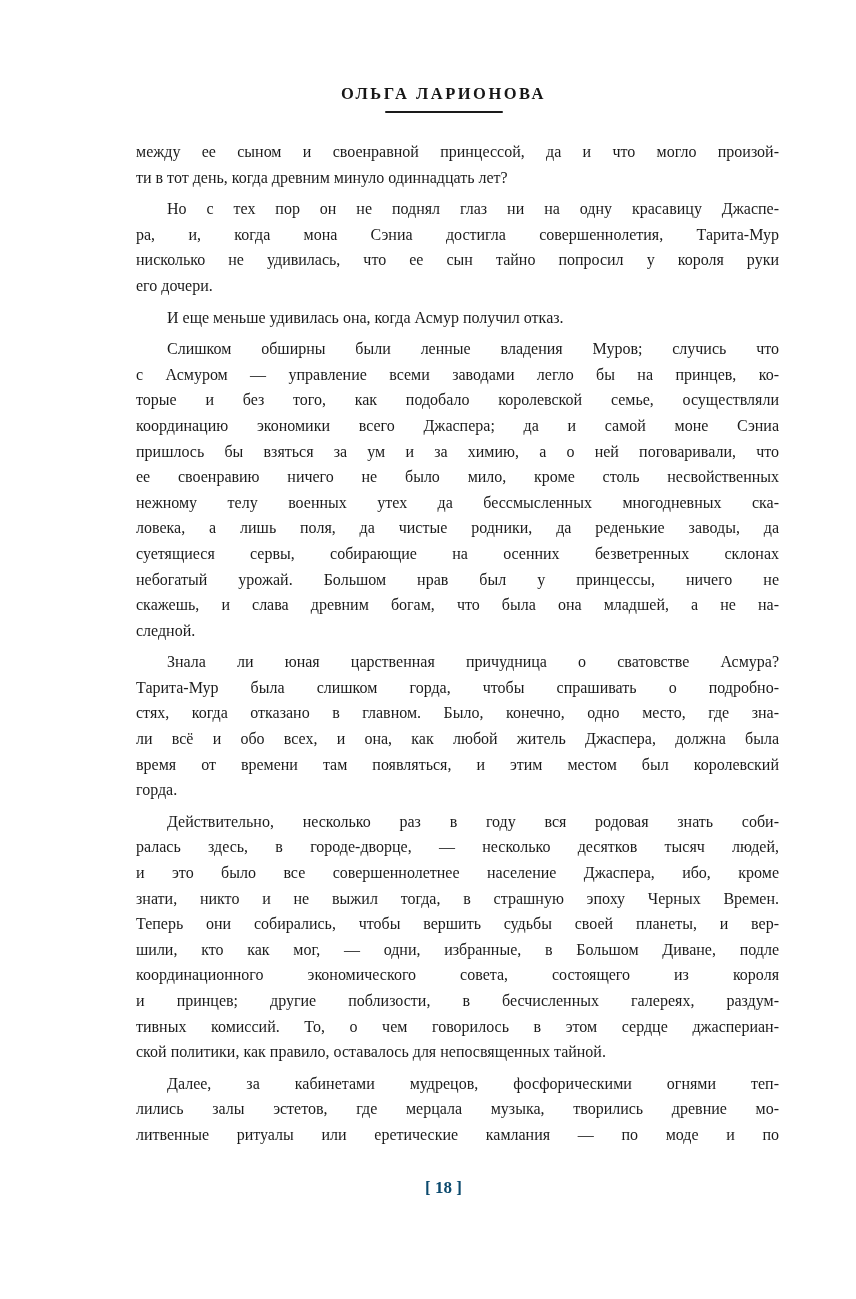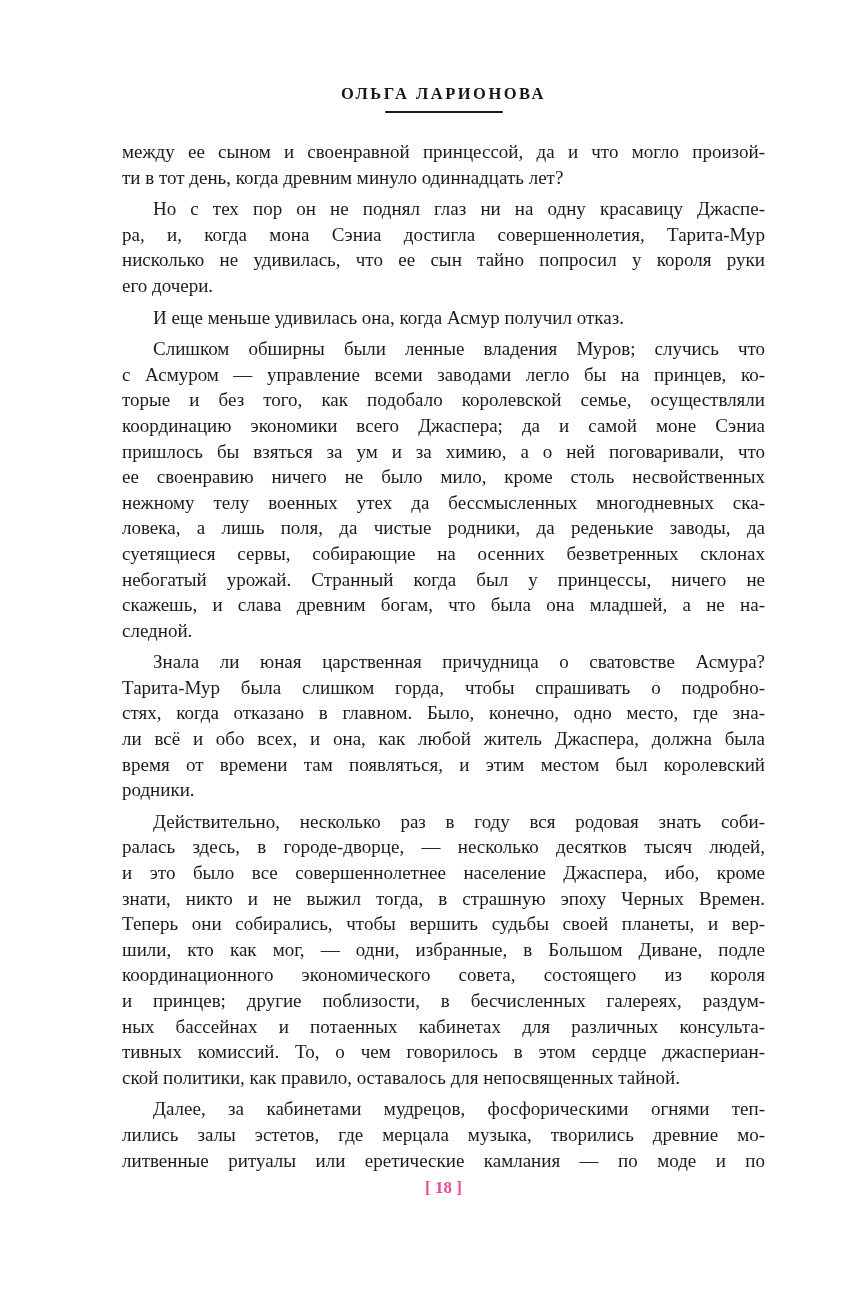--- a/index.html
+++ b/index.html
@@ -37,23 +37,23 @@
   .header-rule {
     margin: 7px auto 0 auto;
     width: 118px;
     height: 2px;
     background: #1a1a1a;
     border-radius: 1px;
   }
   .text-block {
     position: absolute;
     top: 139px;
-    left: 122px;
+    left: 136px;
     width: 643px;
-    font-size: 19px;
+    font-size: 16px;
     line-height: 25.6px;
     color: #1b1b1b;
   }
   .line {
     text-align: justify;
     text-align-last: justify;
     white-space: normal;
     height: 25.6px;
     overflow: visible;
   }
@@ -65,21 +65,21 @@
     margin-top: 6px;
   }
   .page-footer {
     position: absolute;
     top: 1178px;
     left: 122px;
     width: 643px;
     text-align: center;
     font-size: 17px;
     font-weight: bold;
-    color: #ec4899;
+    color: #0c4a6e;
   }
 </style>
 </head>
 <body>
 
 <div class="page">
 
   <div class="page-header">
     <div class="running-title">ОЛЬГА ЛАРИОНОВА</div>
     <div class="header-rule"></div>
@@ -95,38 +95,37 @@
       <div class="line indent end">И еще меньше удивилась она, когда Асмур получил отказ.</div>
       <div class="line indent">Слишком обширны были ленные владения Муров; случись что</div>
       <div class="line">с Асмуром — управление всеми заводами легло бы на принцев, ко-</div>
       <div class="line">торые и без того, как подобало королевской семье, осуществляли</div>
       <div class="line">координацию экономики всего Джаспера; да и самой моне Сэниа</div>
       <div class="line">пришлось бы взяться за ум и за химию, а о ней поговаривали, что</div>
       <div class="line">ее своенравию ничего не было мило, кроме столь несвойственных</div>
       <div class="line">нежному телу военных утех да бессмысленных многодневных ска-</div>
       <div class="line">ловека, а лишь поля, да чистые родники, да реденькие заводы, да</div>
       <div class="line">суетящиеся сервы, собирающие на осенних безветренных склонах</div>
-      <div class="line">небогатый урожай. Странный когда был у принцессы, ничего не</div>
+      <div class="line">небогатый урожай. Большом нрав был у принцессы, ничего не</div>
       <div class="line">скажешь, и слава древним богам, что была она младшей, а не на-</div>
       <div class="line end">следной.</div>
       <div class="line indent">Знала ли юная царственная причудница о сватовстве Асмура?</div>
       <div class="line">Тарита-Мур была слишком горда, чтобы спрашивать о подробно-</div>
       <div class="line">стях, когда отказано в главном. Было, конечно, одно место, где зна-</div>
       <div class="line">ли всё и обо всех, и она, как любой житель Джаспера, должна была</div>
       <div class="line">время от времени там появляться, и этим местом был королевский</div>
-      <div class="line end">родники.</div>
+      <div class="line end">горда.</div>
       <div class="line indent">Действительно, несколько раз в году вся родовая знать соби-</div>
       <div class="line">ралась здесь, в городе-дворце, — несколько десятков тысяч людей,</div>
       <div class="line">и это было все совершеннолетнее население Джаспера, ибо, кроме</div>
       <div class="line">знати, никто и не выжил тогда, в страшную эпоху Черных Времен.</div>
       <div class="line">Теперь они собирались, чтобы вершить судьбы своей планеты, и вер-</div>
       <div class="line">шили, кто как мог, — одни, избранные, в Большом Диване, подле</div>
       <div class="line">координационного экономического совета, состоящего из короля</div>
       <div class="line">и принцев; другие поблизости, в бесчисленных галереях, раздум-</div>
-      <div class="line">ных бассейнах и потаенных кабинетах для различных консульта-</div>
       <div class="line">тивных комиссий. То, о чем говорилось в этом сердце джаспериан-</div>
       <div class="line end">ской политики, как правило, оставалось для непосвященных тайной.</div>
       <div class="line indent">Далее, за кабинетами мудрецов, фосфорическими огнями теп-</div>
       <div class="line">лились залы эстетов, где мерцала музыка, творились древние мо-</div>
       <div class="line">литвенные ритуалы или еретические камлания — по моде и по</div>
     </div>
 
   <div class="page-footer">
     <span>[ 18 ]</span>
   </div>

